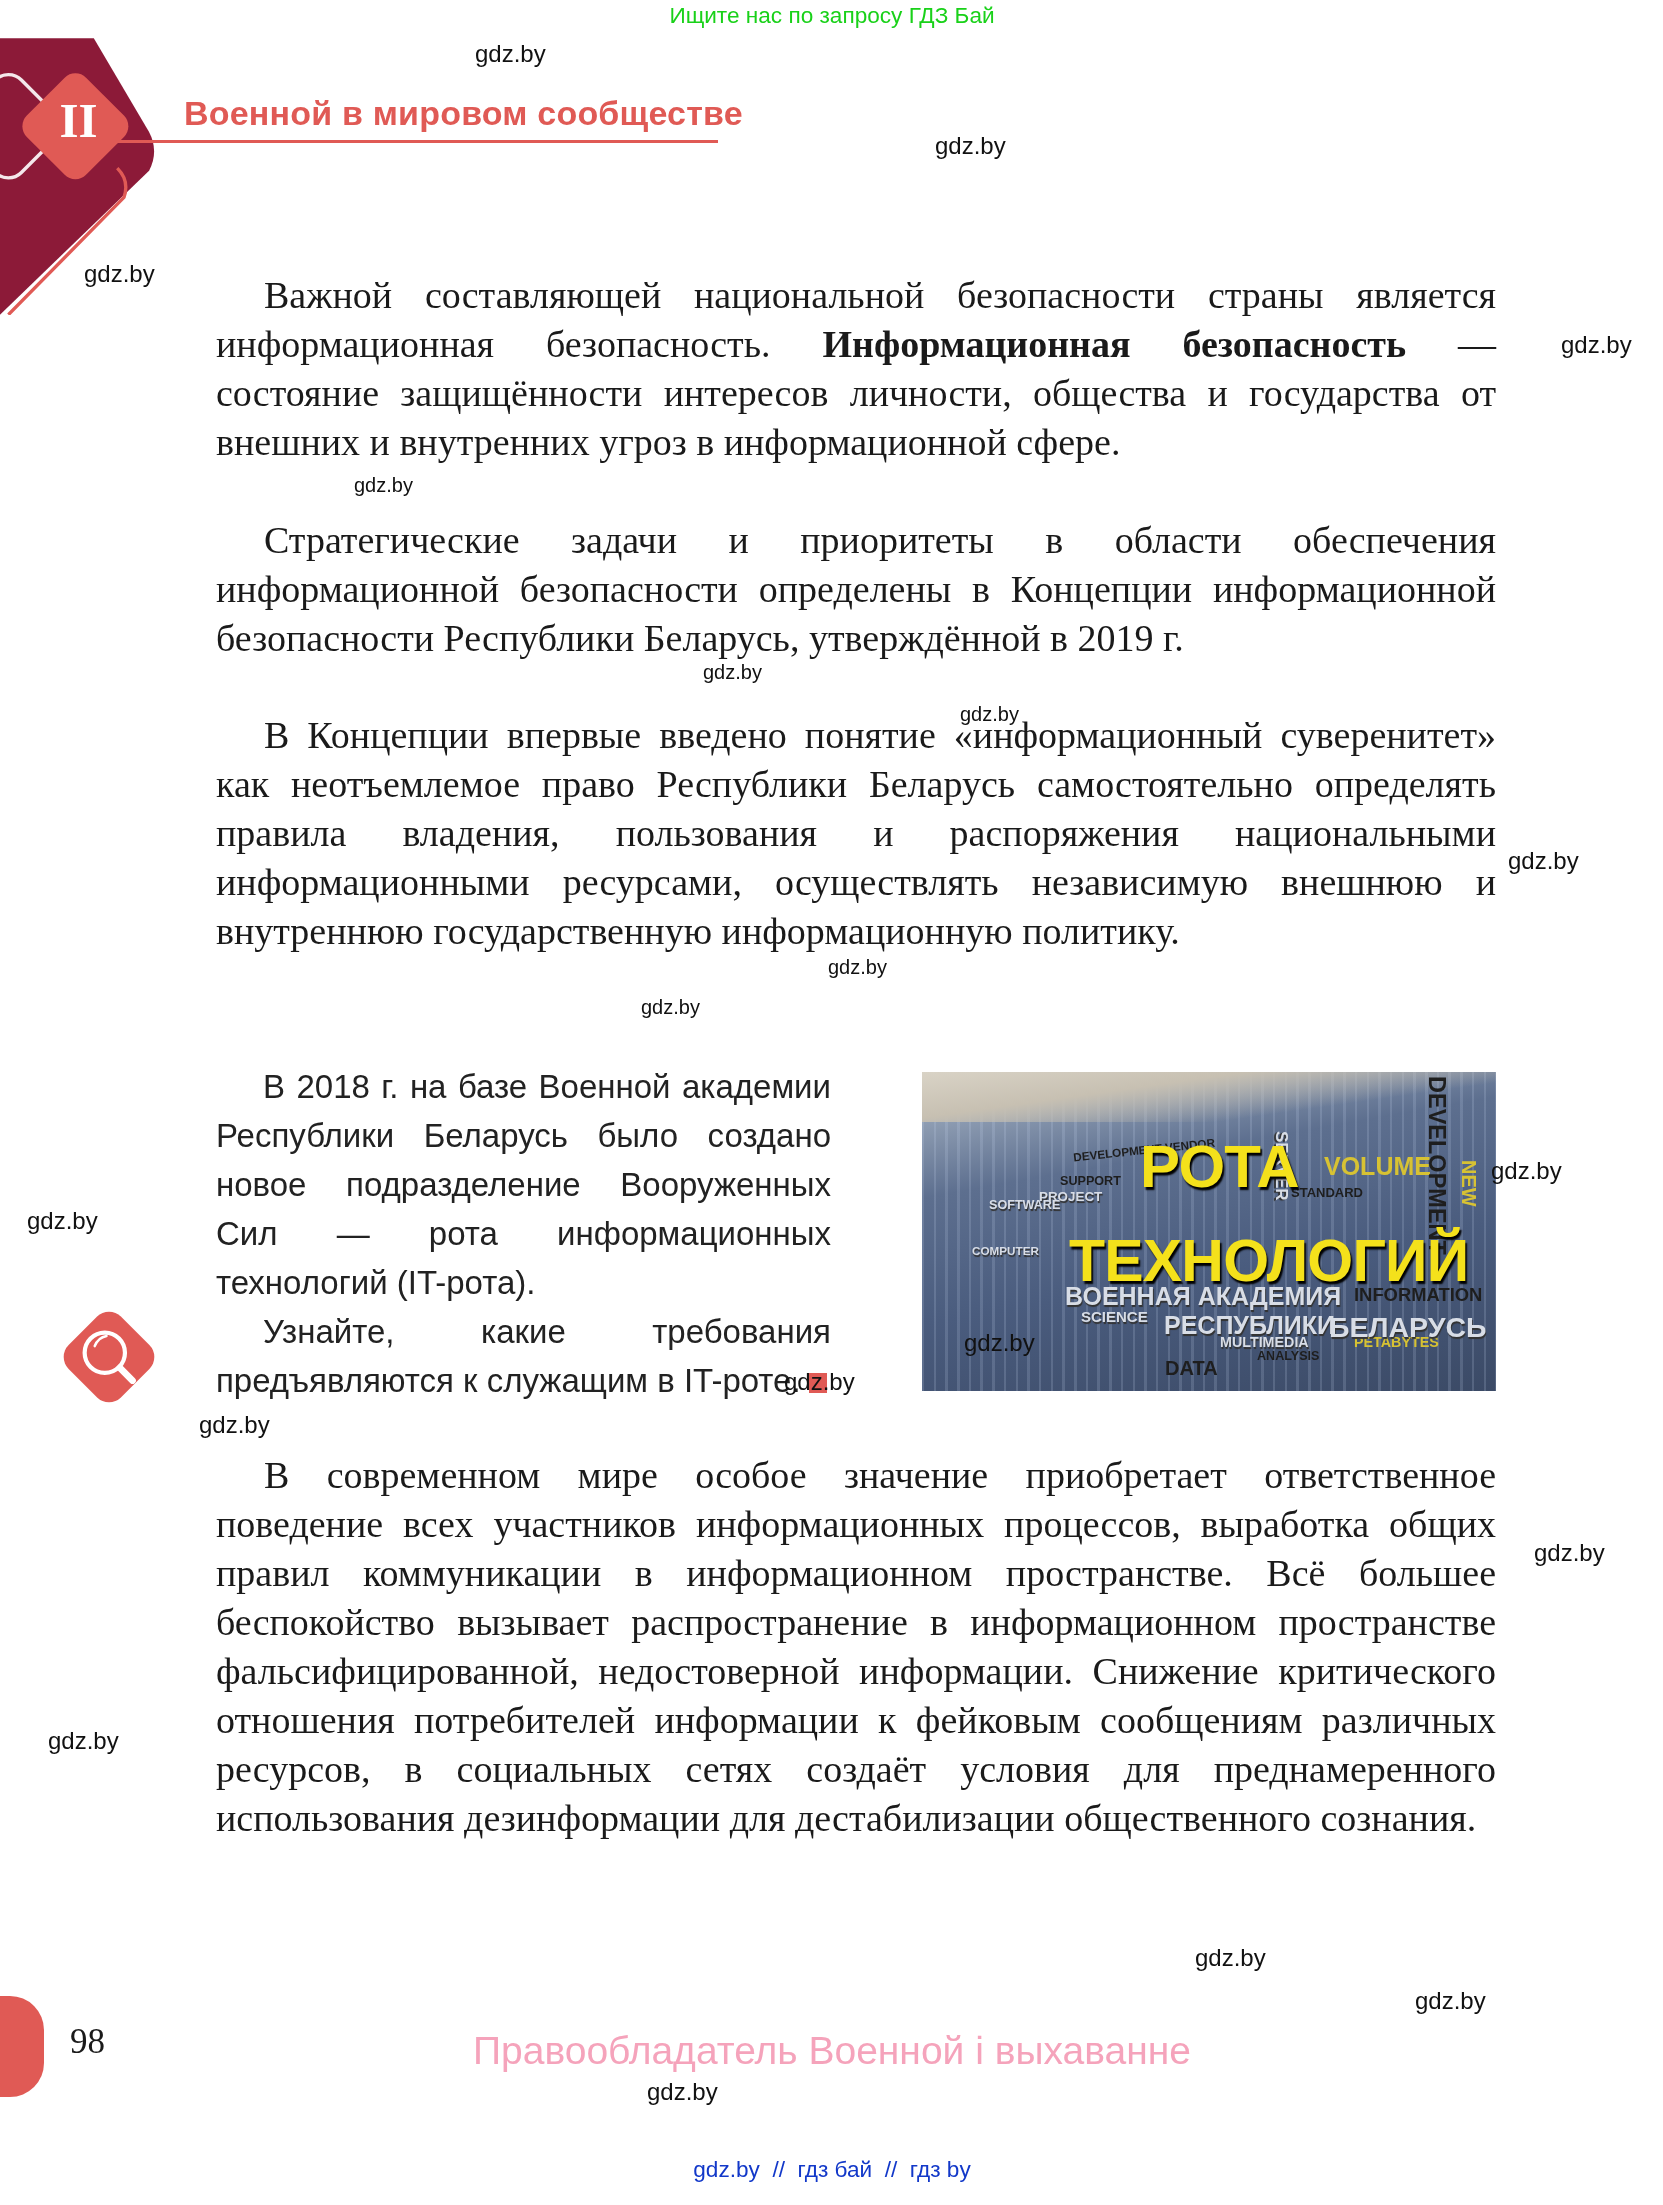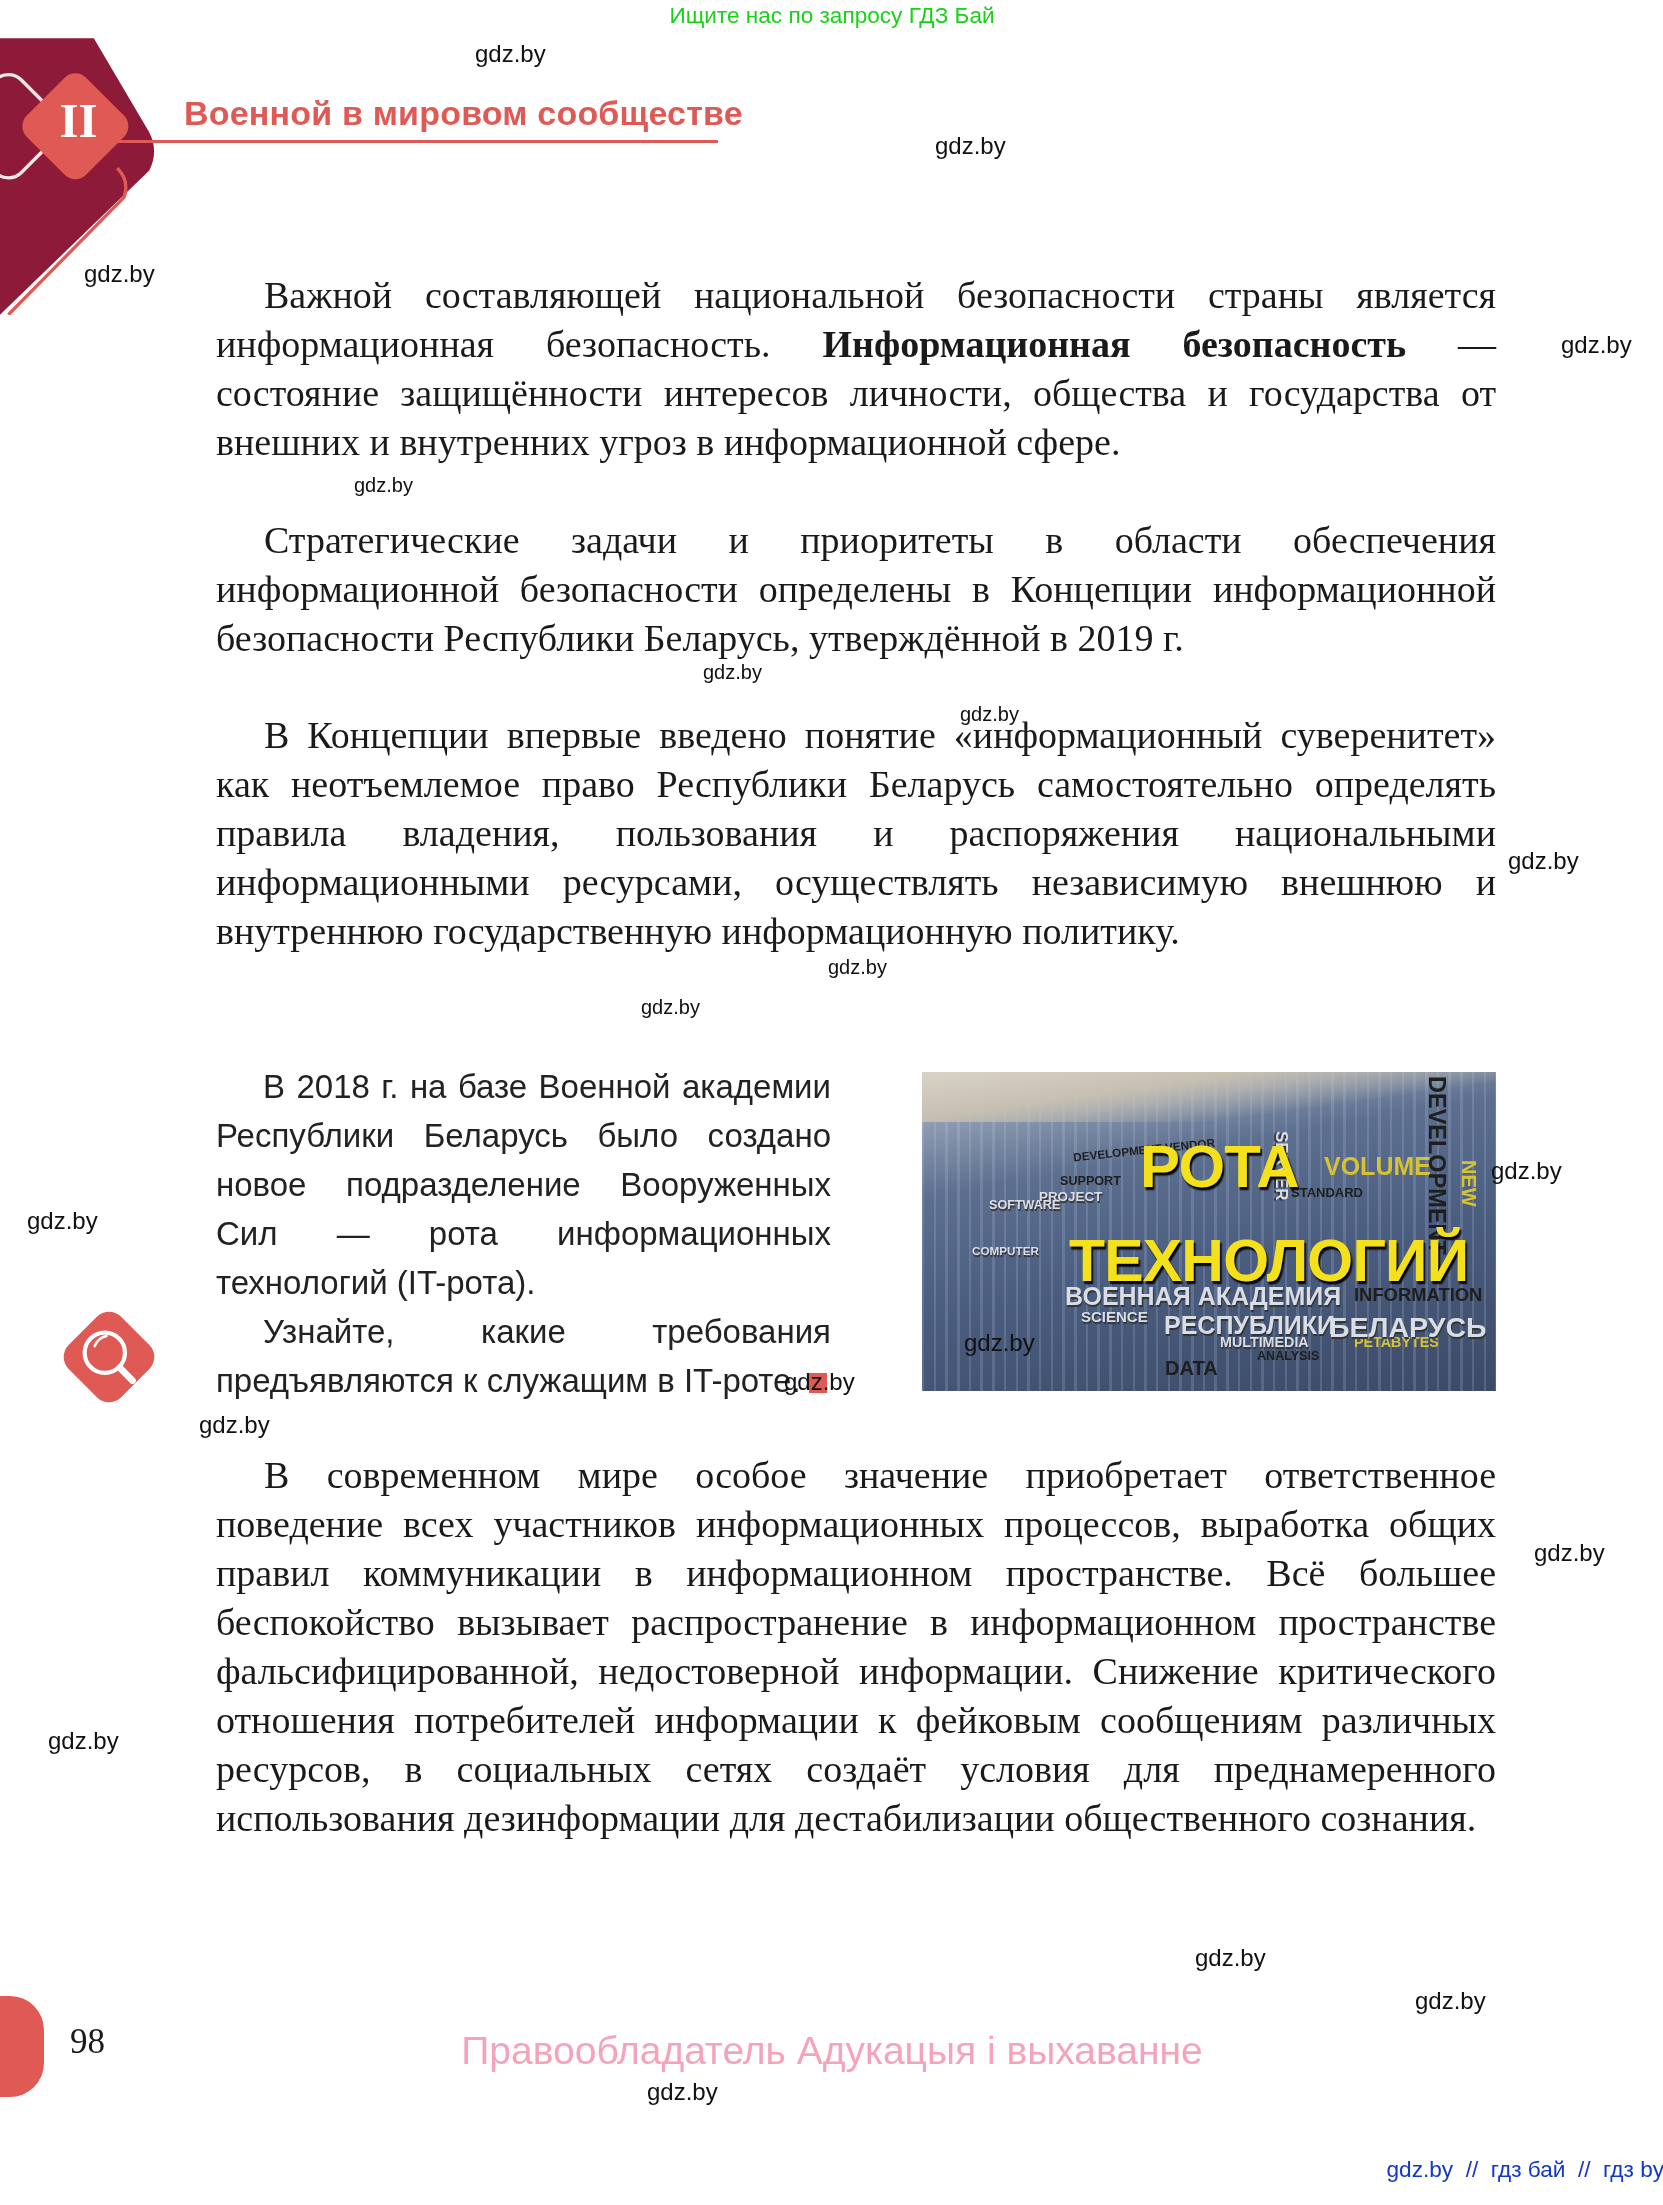--- a/index.html
+++ b/index.html
@@ -59,21 +59,21 @@
   .page-tab {
     left: 0; top: 1996px; width: 44px; height: 101px;
     background: #e05a55; border-radius: 0 34px 34px 0;
   }
   .page-number { left: 70px; top: 2022px; font-size: 35px; font-family: "Liberation Serif", serif; }
   .copyright {
     left: 0; width: 1664px; top: 2029px; text-align: center;
     font-family: "Liberation Sans", sans-serif; font-size: 39px; color: #f5a3bb;
   }
   .footer-links {
-    left: 0; width: 1664px; top: 2157px; text-align: right;
+    left: 0; width: 1664px; top: 2157px; text-align: center;
     font-family: "Liberation Sans", sans-serif; font-size: 22.6px; color: #1238c9;
   }
 </style>
 </head>
 <body>
 
 <div class="abs top-banner">Ищите нас по запросу ГДЗ Бай</div>
 
 <svg class="abs" style="left:0;top:38px" width="201" height="277" viewBox="0 0 240 330">
   <path d="M0 0 L112 0 L178 112 Q190 135 178 158 L0 330 Z" fill="#8c1a38"></path>
@@ -134,21 +134,21 @@
   <span class="w grey" style="left:242px;top:239px;font-size:25px">РЕСПУБЛИКИ</span>
   <span class="w grey" style="left:407px;top:239px;font-size:28.5px">БЕЛАРУСЬ</span>
 </div>
 
 <div class="abs para" style="top:1451px">
   <p>В современном мире особое значение приобретает ответственное поведение всех участников информационных процессов, выработка общих правил коммуникации в информационном пространстве. Всё большее беспокойство вызывает распространение в информационном пространстве фальсифицированной, недостоверной информации. Снижение критического отношения потребителей информации к фейковым сообщениям различных ресурсов, в социальных сетях создаёт условия для преднамеренного использования дезинформации для дестабилизации общественного сознания.</p>
 </div>
 
 <div class="abs page-tab"></div>
 <div class="abs page-number">98</div>
-<div class="abs copyright">Правообладатель Адукацыя і выхаванне</div>
+<div class="abs copyright">Правообладатель Военной і выхаванне</div>
 <div class="abs footer-links"><span style="white-space:pre">gdz.by  //  гдз бай  //  гдз by</span></div>
 
 <div class="abs wm" style="left:475px;top:40px">gdz.by</div>
 <div class="abs wm" style="left:935px;top:132px">gdz.by</div>
 <div class="abs wm" style="left:84px;top:260px">gdz.by</div>
 <div class="abs wm" style="left:1561px;top:331px">gdz.by</div>
 <div class="abs wm small" style="left:354px;top:474px">gdz.by</div>
 <div class="abs wm small" style="left:703px;top:661px">gdz.by</div>
 <div class="abs wm small" style="left:960px;top:703px">gdz.by</div>
 <div class="abs wm" style="left:1508px;top:847px">gdz.by</div>

